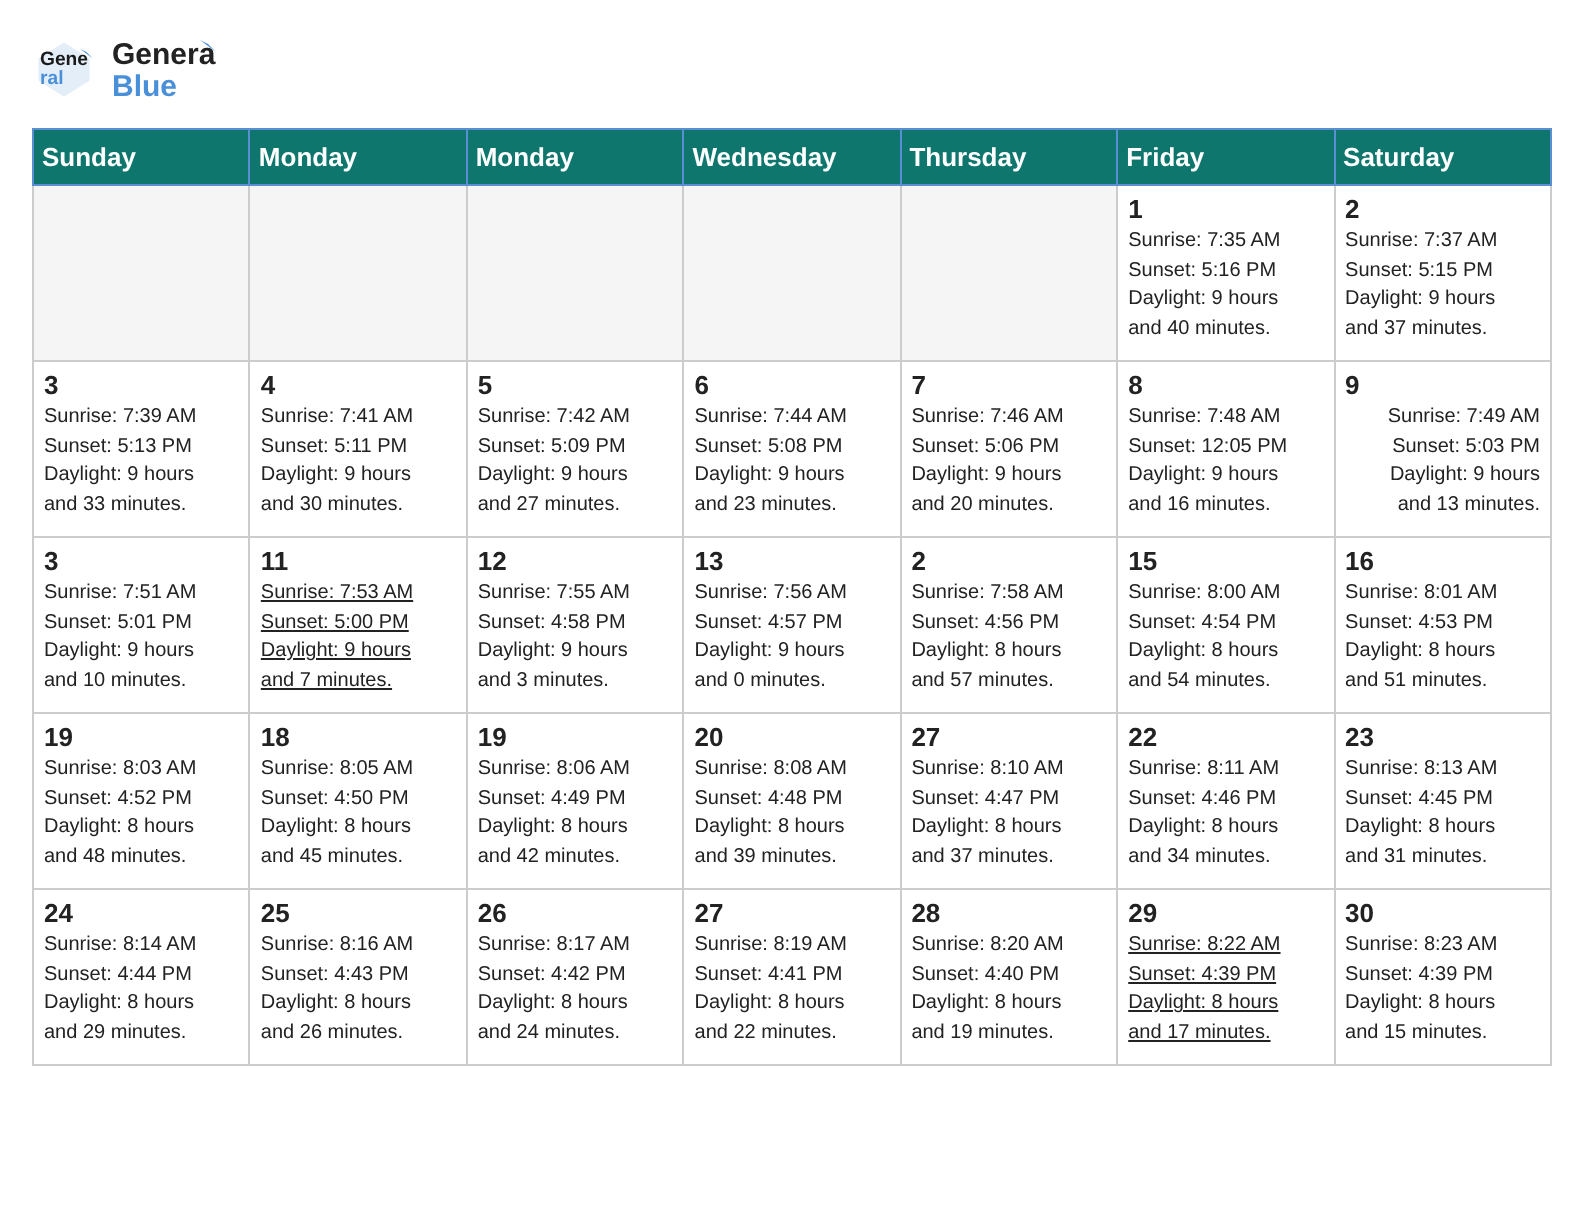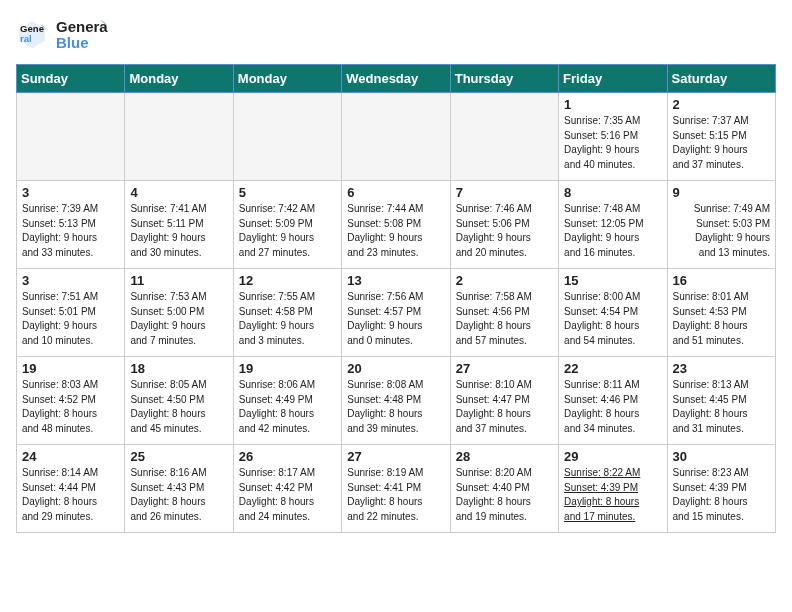--- a/index.html
+++ b/index.html
@@ -194,21 +194,21 @@
       <tr>
         <td>
           <span class="day-num">3</span>
           <div class="day-info" style="white-space: pre-line;">Sunrise: 7:51 AM
 Sunset: 5:01 PM
 Daylight: 9 hours
 and 10 minutes.</div>
         </td>
         <td>
           <span class="day-num">11</span>
-          <div class="day-info" style="white-space: pre-line;">Sunrise: 7:53 AM
+          <div class="day-info" style="white-space: pre-line; text-decoration: underline;">Sunrise: 7:53 AM
 Sunset: 5:00 PM
 Daylight: 9 hours
 and 7 minutes.</div>
         </td>
         <td>
           <span class="day-num">12</span>
           <div class="day-info" style="white-space: pre-line;">Sunrise: 7:55 AM
 Sunset: 4:58 PM
 Daylight: 9 hours
 and 3 minutes.</div>

